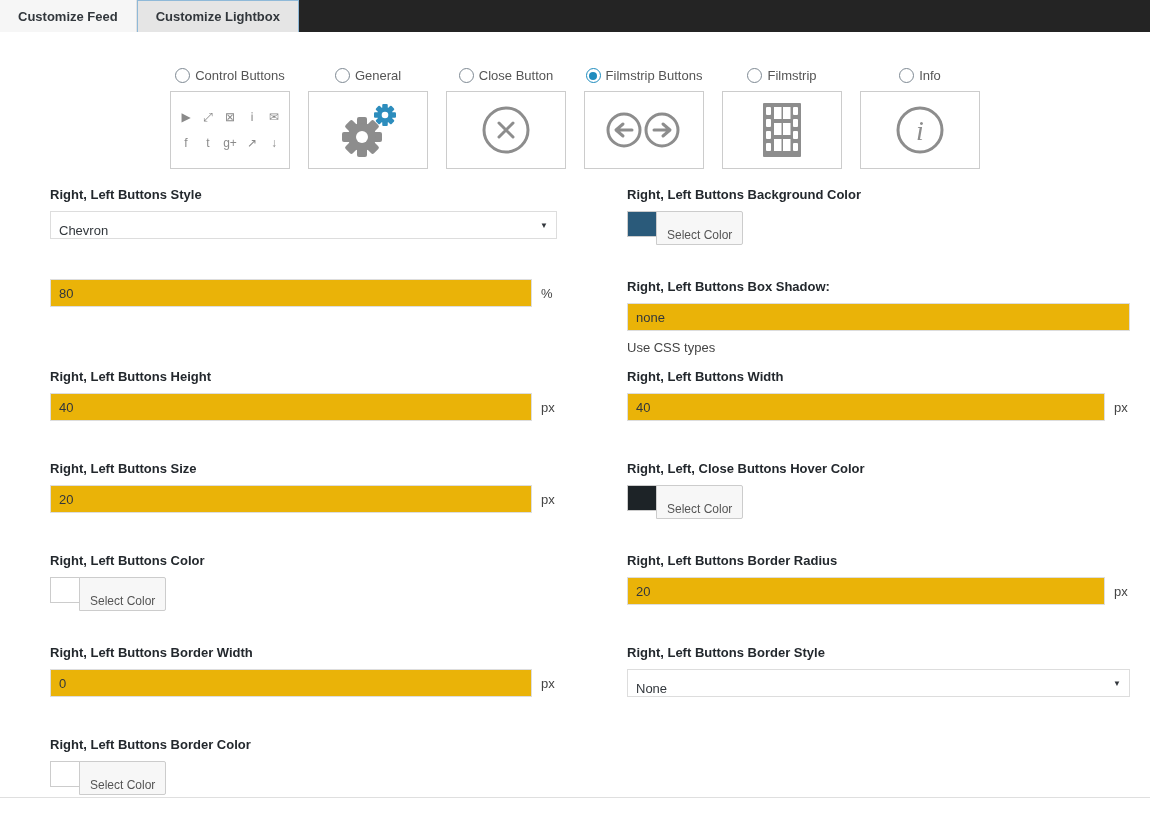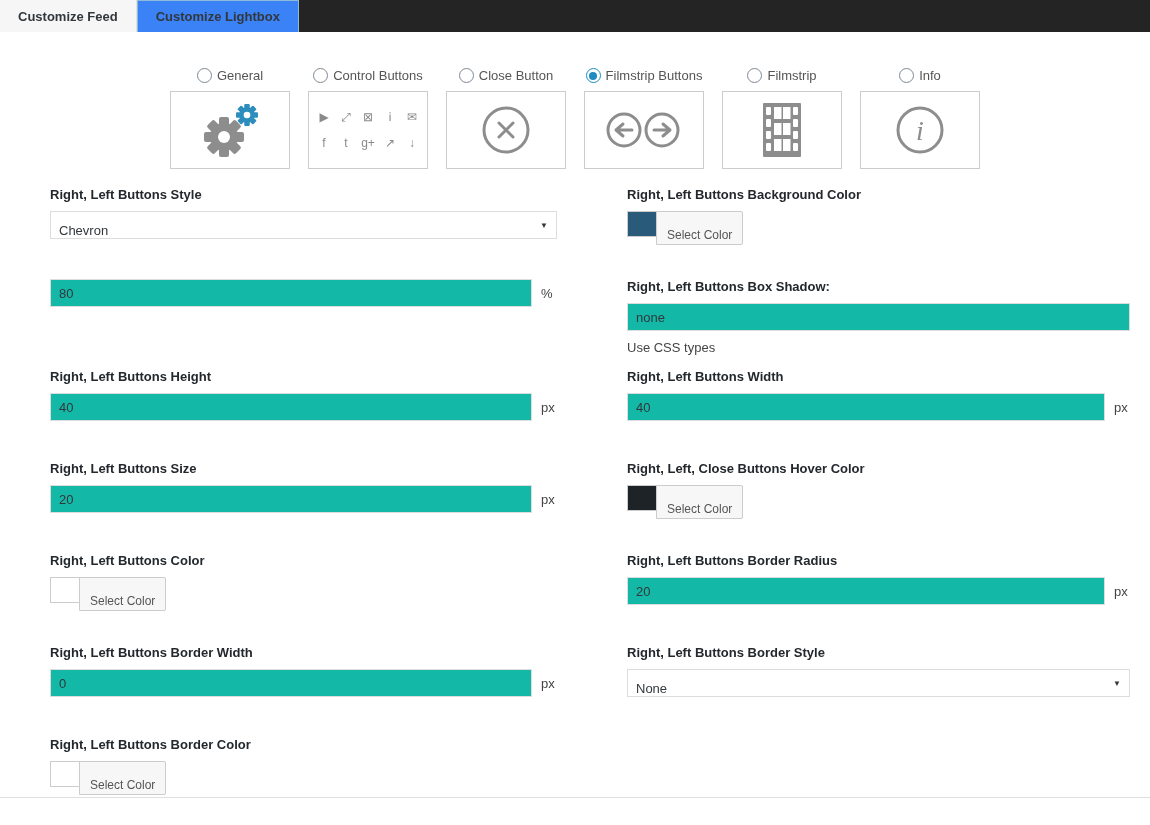--- a/index.html
+++ b/index.html
@@ -8,21 +8,21 @@
     width:1150px; height:825px; overflow:hidden; background:#fff;
     font-family:"Liberation Sans", sans-serif; color:#32373c;
   }
   
   .tabbar { display:flex; height:32px; align-items:stretch; }
   .tab {
     display:flex; align-items:center; padding:0 18px;
     font-size:13px; font-weight:bold; color:#32373c; cursor:pointer; white-space:nowrap;
   }
   .tab.inactive { background:#f6f6f6; border-right:1px solid #e2e2e2; }
-  .tab.active   { background:#3b82f6; border:1px solid #8fb9d8; border-bottom:none; }
+  .tab.active   { background:#e5e5e5; border:1px solid #8fb9d8; border-bottom:none; }
   .tab-filler   { flex:1; background:#242424; }
 
   
   .nav-row { display:flex; justify-content:center; gap:16px; margin-top:36px; }
   .nav-item { width:122px; display:flex; flex-direction:column; align-items:center; }
   .radio-row { display:flex; align-items:center; gap:5px; font-size:13px; color:#555; cursor:pointer; white-space:nowrap; }
   .radio {
     appearance:none; -webkit-appearance:none; margin:0;
     width:15px; height:15px; border:1px solid #7e8993; border-radius:50%;
     background:#fff; display:inline-grid; place-content:center; cursor:pointer; flex:0 0 auto;
@@ -40,21 +40,21 @@
 
   
   .form-grid { display:grid; grid-template-columns:577px 573px; margin-top:18px; }
   .cell { padding:0 20px 0 16px; }
   .field { margin-bottom:40px;margin-left:34px; }
   .field.mb-small { margin-bottom:14px; }
   .field.mb-none { margin-bottom:0; }
   .field-label { font-size:13px; font-weight:bold; color:#23282d; margin-bottom:9px; }
   .control-row { display:flex; align-items:center; gap:9px; }
   .text-input {
-    flex:1; height:28px; border:1px solid #ddd; background:#14b8a6;
+    flex:1; height:28px; border:1px solid #ddd; background:#eab308;
     padding:0 8px; font-size:13px; color:#32373c; font-family:inherit; outline:none;
   }
   .unit { font-size:13px; color:#444; min-width:16px; }
   .select {
     flex:1; height:28px; border:1px solid #ddd; background:#fff; position:relative;
     display:flex; align-items:flex-end; padding:0 24px 0 8px;
     font-size:13px; color:#32373c; cursor:pointer;
   }
   .select::after {
     content:"▼"; position:absolute; right:8px; top:50%; transform:translateY(-50%);
@@ -72,20 +72,41 @@
 </head>
 <body>
 
 <div class="tabbar">
   <div class="tab inactive">Customize Feed</div>
   <div class="tab active">Customize Lightbox</div>
   <div class="tab-filler"></div>
 </div>
 
 <div class="nav-row">
+
+  <div class="nav-item">
+    <label class="radio-row">
+      <input type="radio" name="lightbox-section" class="radio" style="">
+      <span>Control Buttons</span>
+    </label>
+    <div class="icon-box">
+      <div class="glyph-grid">
+        <span>▶</span>
+        <span>⤢</span>
+        <span>⊠</span>
+        <span>ℹ</span>
+        <span>✉</span>
+        <span>f</span>
+        <span>t</span>
+        <span>g+</span>
+        <span>↗</span>
+        <span>↓</span>
+      </div>
+    </div>
+  </div>
 
   <div class="nav-item">
     <label class="radio-row">
       <input type="radio" name="lightbox-section" class="radio" style="">
       <span>General</span>
     </label>
     <div class="icon-box">
       <svg width="70" height="60" viewBox="0 0 70 60">
         <g transform="translate(29,37)" fill="#8d8d8d">
           <rect x="-5" y="-20" width="10" height="40" rx="2"></rect>
@@ -97,41 +118,20 @@
         </g>
         <g transform="translate(52,15) scale(0.55)" fill="#2d8dbd">
           <rect x="-5" y="-20" width="10" height="40" rx="2"></rect>
           <rect x="-5" y="-20" width="10" height="40" rx="2" transform="rotate(45)"></rect>
           <rect x="-5" y="-20" width="10" height="40" rx="2" transform="rotate(90)"></rect>
           <rect x="-5" y="-20" width="10" height="40" rx="2" transform="rotate(135)"></rect>
           <circle r="14"></circle>
           <circle r="6" fill="#fff"></circle>
         </g>
       </svg>
-    </div>
-  </div>
-
-  <div class="nav-item">
-    <label class="radio-row">
-      <input type="radio" name="lightbox-section" class="radio" style="">
-      <span>Control Buttons</span>
-    </label>
-    <div class="icon-box">
-      <div class="glyph-grid">
-        <span>▶</span>
-        <span>⤢</span>
-        <span>⊠</span>
-        <span>ℹ</span>
-        <span>✉</span>
-        <span>f</span>
-        <span>t</span>
-        <span>g+</span>
-        <span>↗</span>
-        <span>↓</span>
-      </div>
     </div>
   </div>
 
   <div class="nav-item">
     <label class="radio-row">
       <input type="radio" name="lightbox-section" class="radio" style="">
       <span>Close Button</span>
     </label>
     <div class="icon-box">
       <svg width="56" height="56" viewBox="0 0 56 56">

